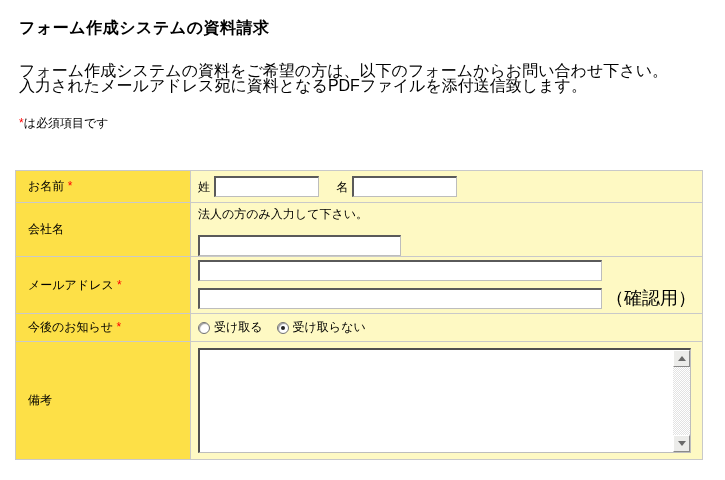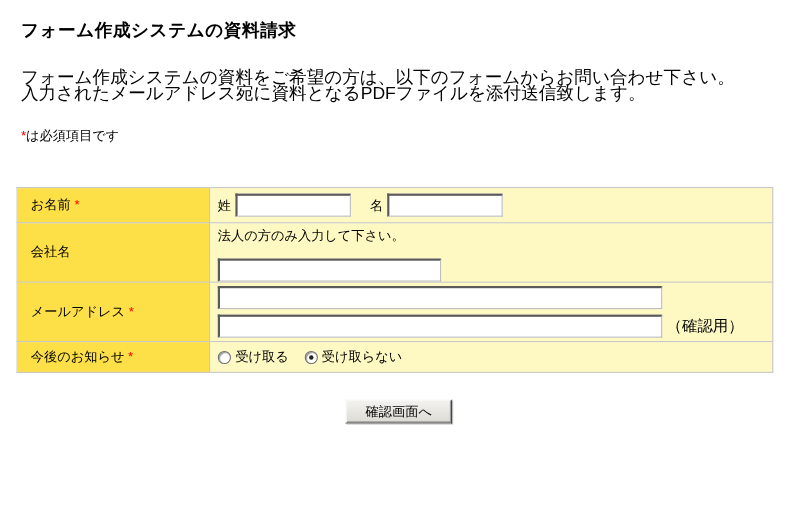--- a/index.html
+++ b/index.html
@@ -32,21 +32,21 @@
   }
   .w-name { width:105px; }
   .w-company { width:203px; }
   .w-email { width:404px; }
 
   .inline-label { margin-right:4px; }
   .name-gap { margin-left:14px; }
 
   .stack { display:flex; flex-direction:column; gap:5px; padding:3px 0; }
   .email-line { display:flex; align-items:center; }
-  .confirm-note { margin-left:4px; font-size:14px; }
+  .confirm-note { margin-left:4px; font-size:18px; }
   .company-note { font-size:12px; margin:3px 0 12px 0; }
 
   .radio-group { display:flex; align-items:center; gap:14px; }
   .radio-option { display:flex; align-items:center; gap:4px; cursor:default;text-align:right; }
   .radio {
     width:12px; height:12px; border-radius:50%; background:#fff; display:inline-block;
     border:1px solid #707070;
     box-shadow: inset 1px 1px 1px #9a9a9a;
     position:relative;
   }
@@ -158,20 +158,38 @@
               <span>受け取る</span>
             </span>
             <span class="radio-option">
               <span class="radio checked"></span>
               <span>受け取らない</span>
             </span>
           </div>
         </td>
       </tr>
 
+      <tr class="r-remarks">
+        <th>
+          <span>備考</span>
+        </th>
+        <td>
+          <div class="textarea-wrap">
+            <textarea style=""></textarea>
+            <div class="vscroll">
+              <div class="scroll-btn up">
+                <span class="tri-up"></span>
+              </div>
+              <div class="scroll-btn down">
+                <span class="tri-down"></span>
+              </div>
+            </div>
+          </div>
+        </td>
+      </tr>
     </tbody>
   </table>
 
   <div class="button-row">
     <button class="confirm">確認画面へ</button>
   </div>
 
 </div>
 
 </body></html>

